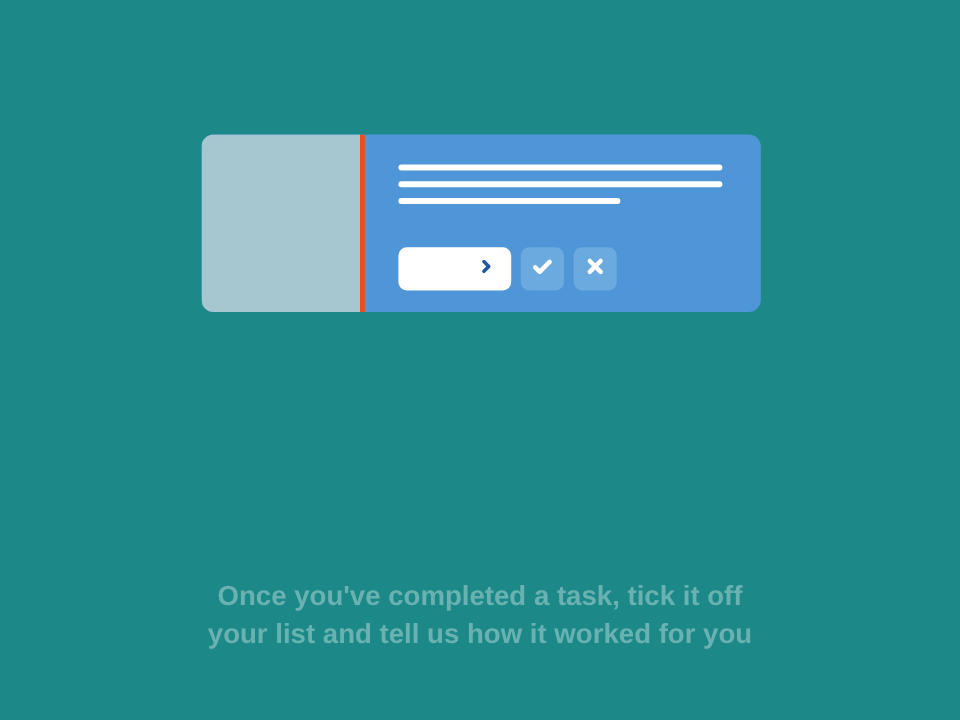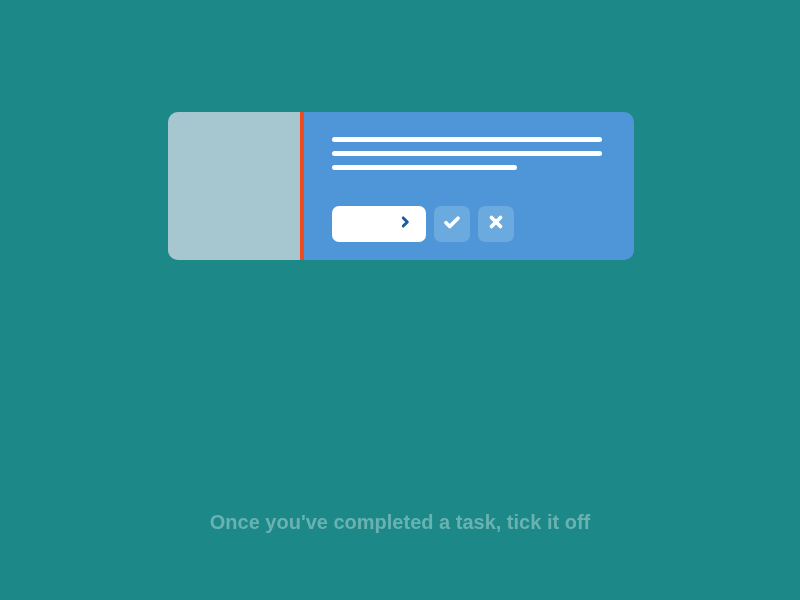--- a/index.html
+++ b/index.html
@@ -93,24 +93,24 @@
       background-color: #6aaade;
     }
     .btn-square svg {
       width: 18px;
       height: 18px;
     }
     .caption {
       position: absolute;
       left: 0;
       right: 0;
-      top: 508px;
+      top: 480px;
       text-align: center;
       color: #6ab2b2;
-      font-size: 20px;
+      font-size: 23px;
       font-weight: 600;
       line-height: 1.4;
       padding: 0 60px;
     }
   </style>
 </head>
 <body>
 
 <div class="card">
   <div class="card-left"></div>
@@ -143,13 +143,14 @@
             <line x1="18" y1="6" x2="6" y2="18"></line>
           </svg>
         </span>
       </div>
     </div>
   </div>
 </div>
 
 <div class="caption">
   <div>Once you've completed a task, tick it off</div>
+  <div>your list and tell us how it worked for you</div>
 </div>
 
 </body></html>

